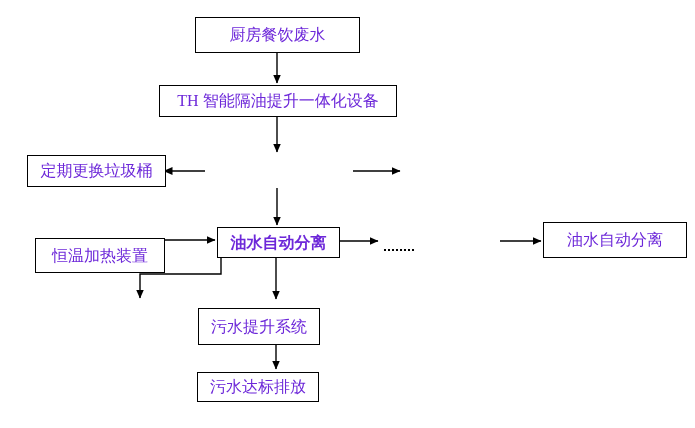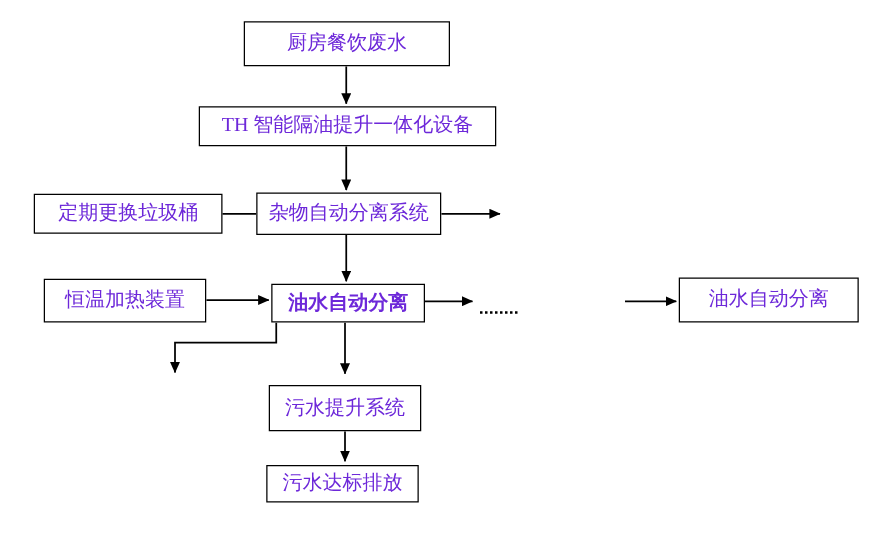--- a/index.html
+++ b/index.html
@@ -32,30 +32,30 @@
     line-height: 1;
     display: flex;
     align-items: center;
     justify-content: center;
     white-space: nowrap;
     text-align: center;
   }
   
   .n-kitchen  { left:195px; top:17px;  width:165px; height:36px; }
   .n-device   { left:159px; top:85px;  width:238px; height:32px; }
-  .n-trash    { left:27px;  top:155px; width:151px; height:32px; }
+  .n-trash    { left:27px;  top:155px; width:139px; height:32px; }
   .n-debris   { left:205px; top:154px; width:148px; height:34px; }
   .n-slag     { left:402px; top:154px; width:130px; height:35px; }
-  .n-heater   { left:35px;  top:223px; width:130px; height:35px; }
+  .n-heater   { left:35px;  top:238px; width:130px; height:35px; }
   .n-oilwater { left:217px; top:227px; width:123px; height:31px;font-weight:bold; }
   .n-grease   { left:380px; top:223px; width:120px; height:36px; }
   .n-barrel   { left:543px; top:222px; width:144px; height:36px; }
   .n-sludge   { left:45px;  top:301px; width:152px; height:31px; }
-  .n-lift     { left:215px; top:308px; width:122px; height:37px; }
-  .n-outfall  { left:213px; top:372px; width:122px; height:30px; }
+  .n-lift     { left:198px; top:308px; width:122px; height:37px; }
+  .n-outfall  { left:197px; top:372px; width:122px; height:30px; }
 
   .grease-dots {
     position: absolute;
     left: 384px;
     top: 245px;
     width: 30px;
     height: 4px;
     border-bottom: 2px dotted #000000;
   }
   svg line, svg path.edge {
@@ -84,21 +84,20 @@
     <line x1="340" y1="241" x2="378" y2="241" marker-end="url(#ah)"></line>
     <line x1="500" y1="241" x2="541" y2="241" marker-end="url(#ah)"></line>
     <path class="edge" d="M221,258 L221,274 L140,274 L140,298" marker-end="url(#ah)"></path>
     <line x1="276" y1="258" x2="276" y2="299" marker-end="url(#ah)"></line>
     <line x1="276" y1="345" x2="276" y2="369" marker-end="url(#ah)"></line>
   </svg>
 
   <div class="node n-kitchen">厨房餐饮废水</div>
   <div class="node n-device">TH 智能隔油提升一体化设备</div>
   <div class="node n-trash">定期更换垃圾桶</div>
-  <div class="node n-debris">杂物自动分离系统</div>
   <div class="node n-heater">恒温加热装置</div>
   <div class="node n-oilwater">油水自动分离</div>
   <div class="node n-barrel">油水自动分离</div>
   <div class="node n-lift">污水提升系统</div>
   <div class="node n-outfall">污水达标排放</div>
 
   <div class="grease-dots"></div>
 
 </div>
 

